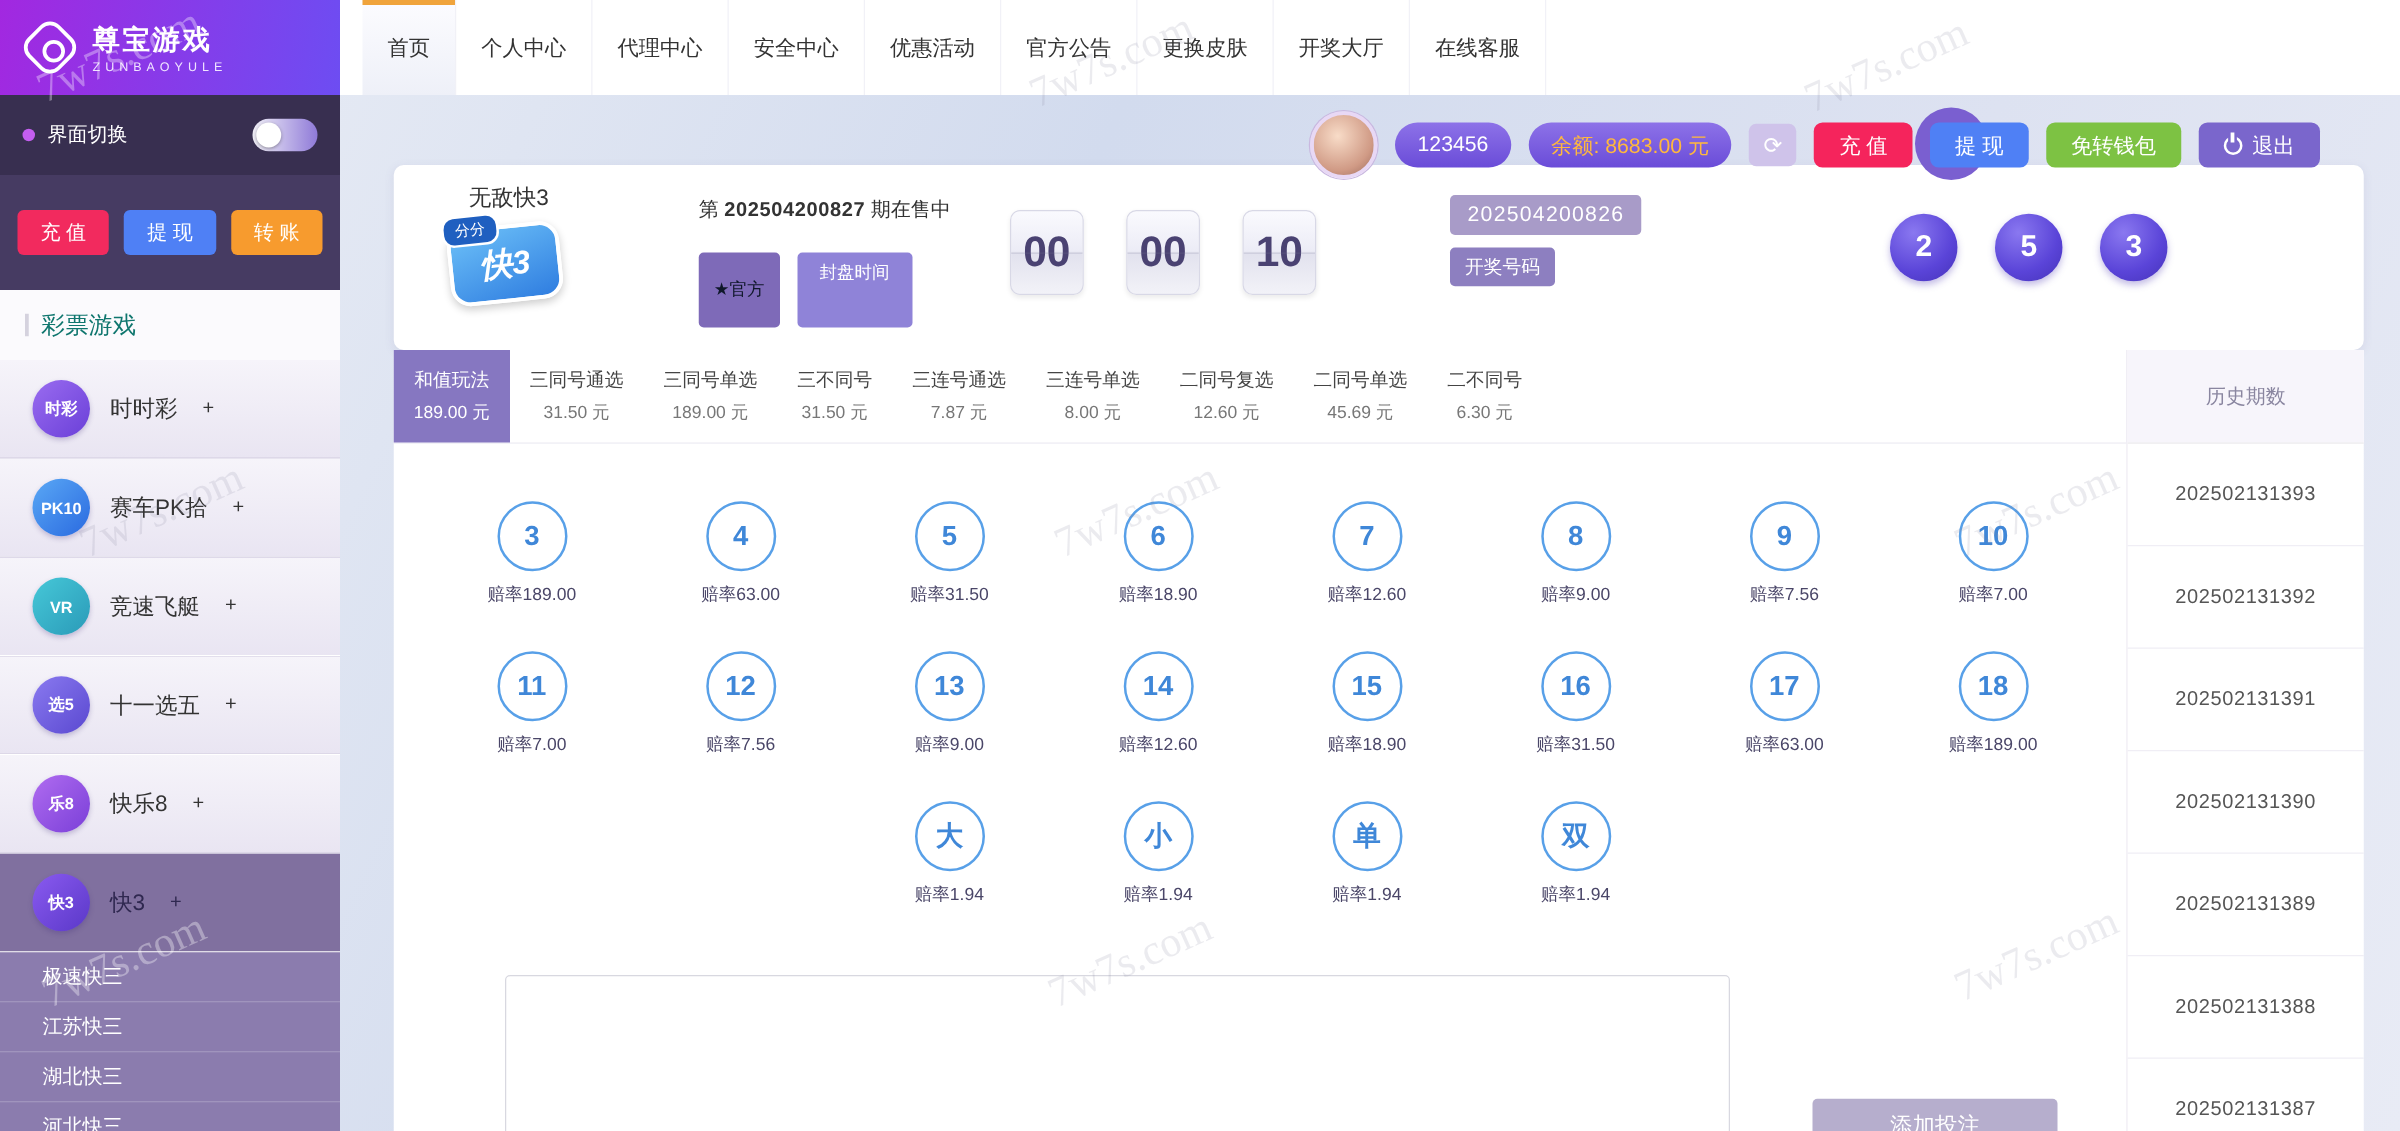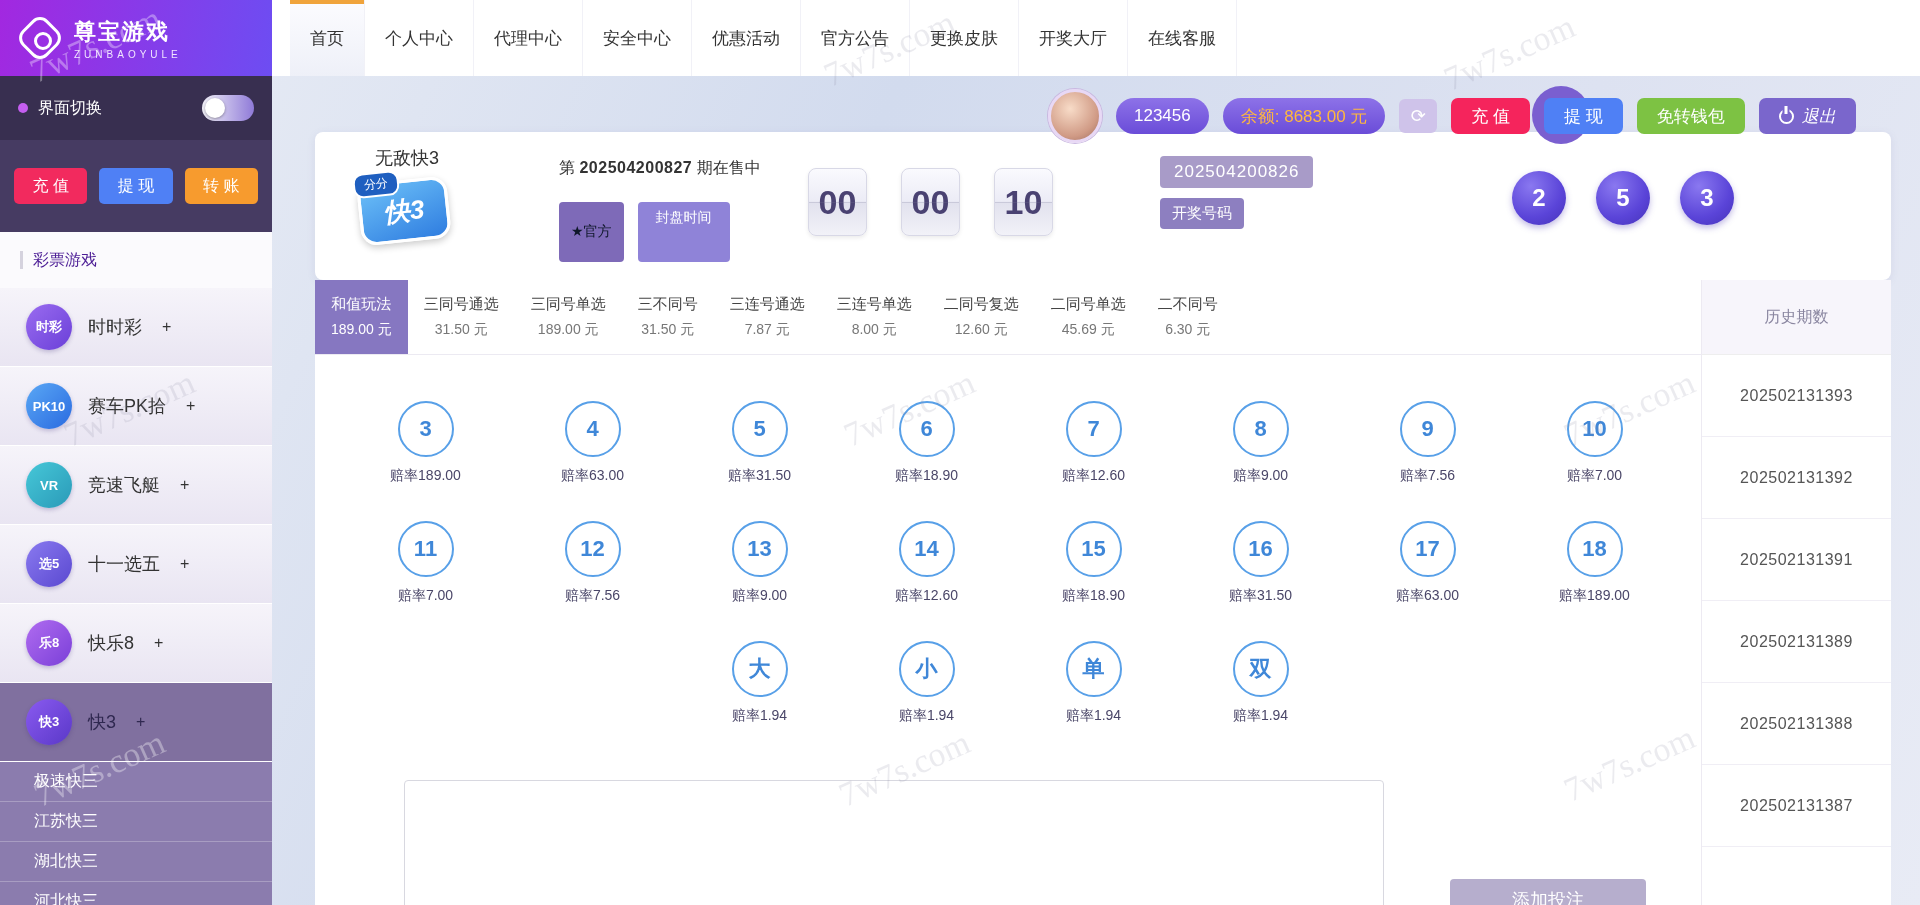--- a/index.html
+++ b/index.html
@@ -26,21 +26,21 @@
   
   .sidebar { position:absolute; left:0; top:76px; width:272px; height:829px; background:#8b7cae; z-index:4; }
   .switch-row { height:64px; background:#382f50; display:flex; align-items:center; padding:0 18px; gap:10px; }
   .dot { width:10px; height:10px; border-radius:50%; background:#c45ef0; }
   .switch-label { color:#fff; font-size:16px; flex:1; }
   .toggle { width:52px; height:26px; border-radius:13px; background:linear-gradient(90deg,#f2f1f8,#8f7ad8); position:relative; cursor:pointer; }
   .toggle-knob { position:absolute; left:3px; top:3px; width:20px; height:20px; border-radius:50%; background:#fff; box-shadow:0 1px 3px rgba(0,0,0,.35); }
   .side-actions { height:92px; background:#463b62; display:flex; align-items:center; gap:12px; padding:0 14px; }
   .side-btn { flex:1; height:36px; border-radius:5px; color:#fff; font-size:16px; display:flex; align-items:center; justify-content:center; cursor:pointer; }
   .sb-red { background:#f22a5e; } .sb-blue { background:#4f80f5; } .sb-orange { background:#f79b2e; }
-  .side-section { height:56px; background:#fbfafd; display:flex; align-items:center; padding-left:20px; color:#4c1d95; font-size:16px; gap:10px; }
+  .side-section { height:56px; background:#fbfafd; display:flex; align-items:center; padding-left:20px; color:#0f766e; font-size:19px; gap:10px; }
   .side-section::before { content:""; width:3px; height:18px; background:#d5d2de; }
   .side-menu-item { height:79px; background:linear-gradient(180deg,#f6f4fa,#e9e5f2); border-bottom:1px solid #fff;
     display:flex; align-items:center; padding-left:26px; gap:16px; font-size:18px; color:#333; cursor:pointer; }
   .side-menu-item.active { background:#80709f; color:#2f2850; }
   .menu-icon { width:46px; height:46px; border-radius:50%; color:#fff; display:flex; align-items:center; justify-content:center;
     font-size:13px; font-weight:bold; box-shadow:0 2px 4px rgba(60,40,120,.25); flex:0 0 auto; }
   .mi-ssc  { background:linear-gradient(135deg,#9a6cf0,#6a3fd8); }
   .mi-pk10 { background:linear-gradient(135deg,#5aa8f5,#2a6ae0); }
   .mi-vr   { background:linear-gradient(135deg,#46c8d8,#2a9ab8); }
   .mi-11x5 { background:linear-gradient(135deg,#8a7af0,#5a48d0); }
@@ -54,21 +54,21 @@
   .userbar { position:absolute; top:86px; left:1048px; height:60px; display:flex; align-items:center; gap:14px; z-index:5; }
   .avatar { width:54px; height:54px; border-radius:50%; border:3px solid #e8d8f5; box-shadow:0 0 0 1px #c9b8e0;
     background:radial-gradient(circle at 40% 35%,#f8dcc8,#d09a85 65%,#9a6a5c); cursor:pointer; }
   .badge-purple { height:36px; border-radius:18px; background:linear-gradient(180deg,#8d72e8,#6a4cd8);
     color:#fff; font-size:17px; display:flex; align-items:center; padding:0 18px; }
   .badge-balance { color:#ffb83d; }
   .icon-btn { width:38px; height:34px; border-radius:6px; background:#cfc3ea; color:#fff; display:flex;
     align-items:center; justify-content:center; font-size:18px; cursor:pointer; }
   .rect-btn { height:36px; border-radius:7px; color:#fff; font-size:17px; display:flex; align-items:center;
     justify-content:center; padding:0 20px; gap:8px; cursor:pointer; position:relative; }
-  .rb-red { background:#f5245c; } .rb-blue { background:#4f80f5; } .rb-green { background:#7dc243; } .rb-purple { background:#7a66cc;font-style:italic; }
+  .rb-red { background:#f5245c; } .rb-blue { background:#4f80f5; } .rb-green { background:#7dc243; } .rb-purple { background:#7a66cc; }
   .deco-circle { position:absolute; width:58px; height:58px; border-radius:50%; background:#7a5fd0; z-index:-1; left:-12px; top:-12px; }
   .pwr { position:relative; width:15px; height:15px; border:2px solid #fff; border-radius:50%; display:inline-block; }
   .pwr::before { content:""; position:absolute; left:50%; top:-5px; transform:translateX(-50%); width:3px; height:8px;
     background:#fff; box-shadow:0 0 0 2px #7a66cc; }
 
   
   .game-card { position:absolute; left:315px; top:132px; width:1576px; height:148px; background:#fff; border-radius:8px;
     box-shadow:0 2px 8px rgba(100,90,150,.10); z-index:3; }
   .game-title { position:absolute; left:60px; top:14px; font-size:18px; color:#333; }
   .game-logo { position:absolute; left:28px; top:40px; width:130px; height:76px; }
@@ -294,20 +294,21 @@
       <span class="t-name">二不同号</span>
       <span class="t-price">6.30 元</span>
     </div>
   </div>
 
   <div class="history">
     <div class="hist-head">历史期数</div>
     <div class="hist-row">202502131393</div>
     <div class="hist-row">202502131392</div>
     <div class="hist-row">202502131391</div>
+    <div class="hist-row">202502131390</div>
     <div class="hist-row">202502131389</div>
     <div class="hist-row">202502131388</div>
     <div class="hist-row">202502131387</div>
   </div>
 
   <div class="bet-panel">
 
     <div class="bet-grid">
       <div class="bet-row">
         <div class="cell">

